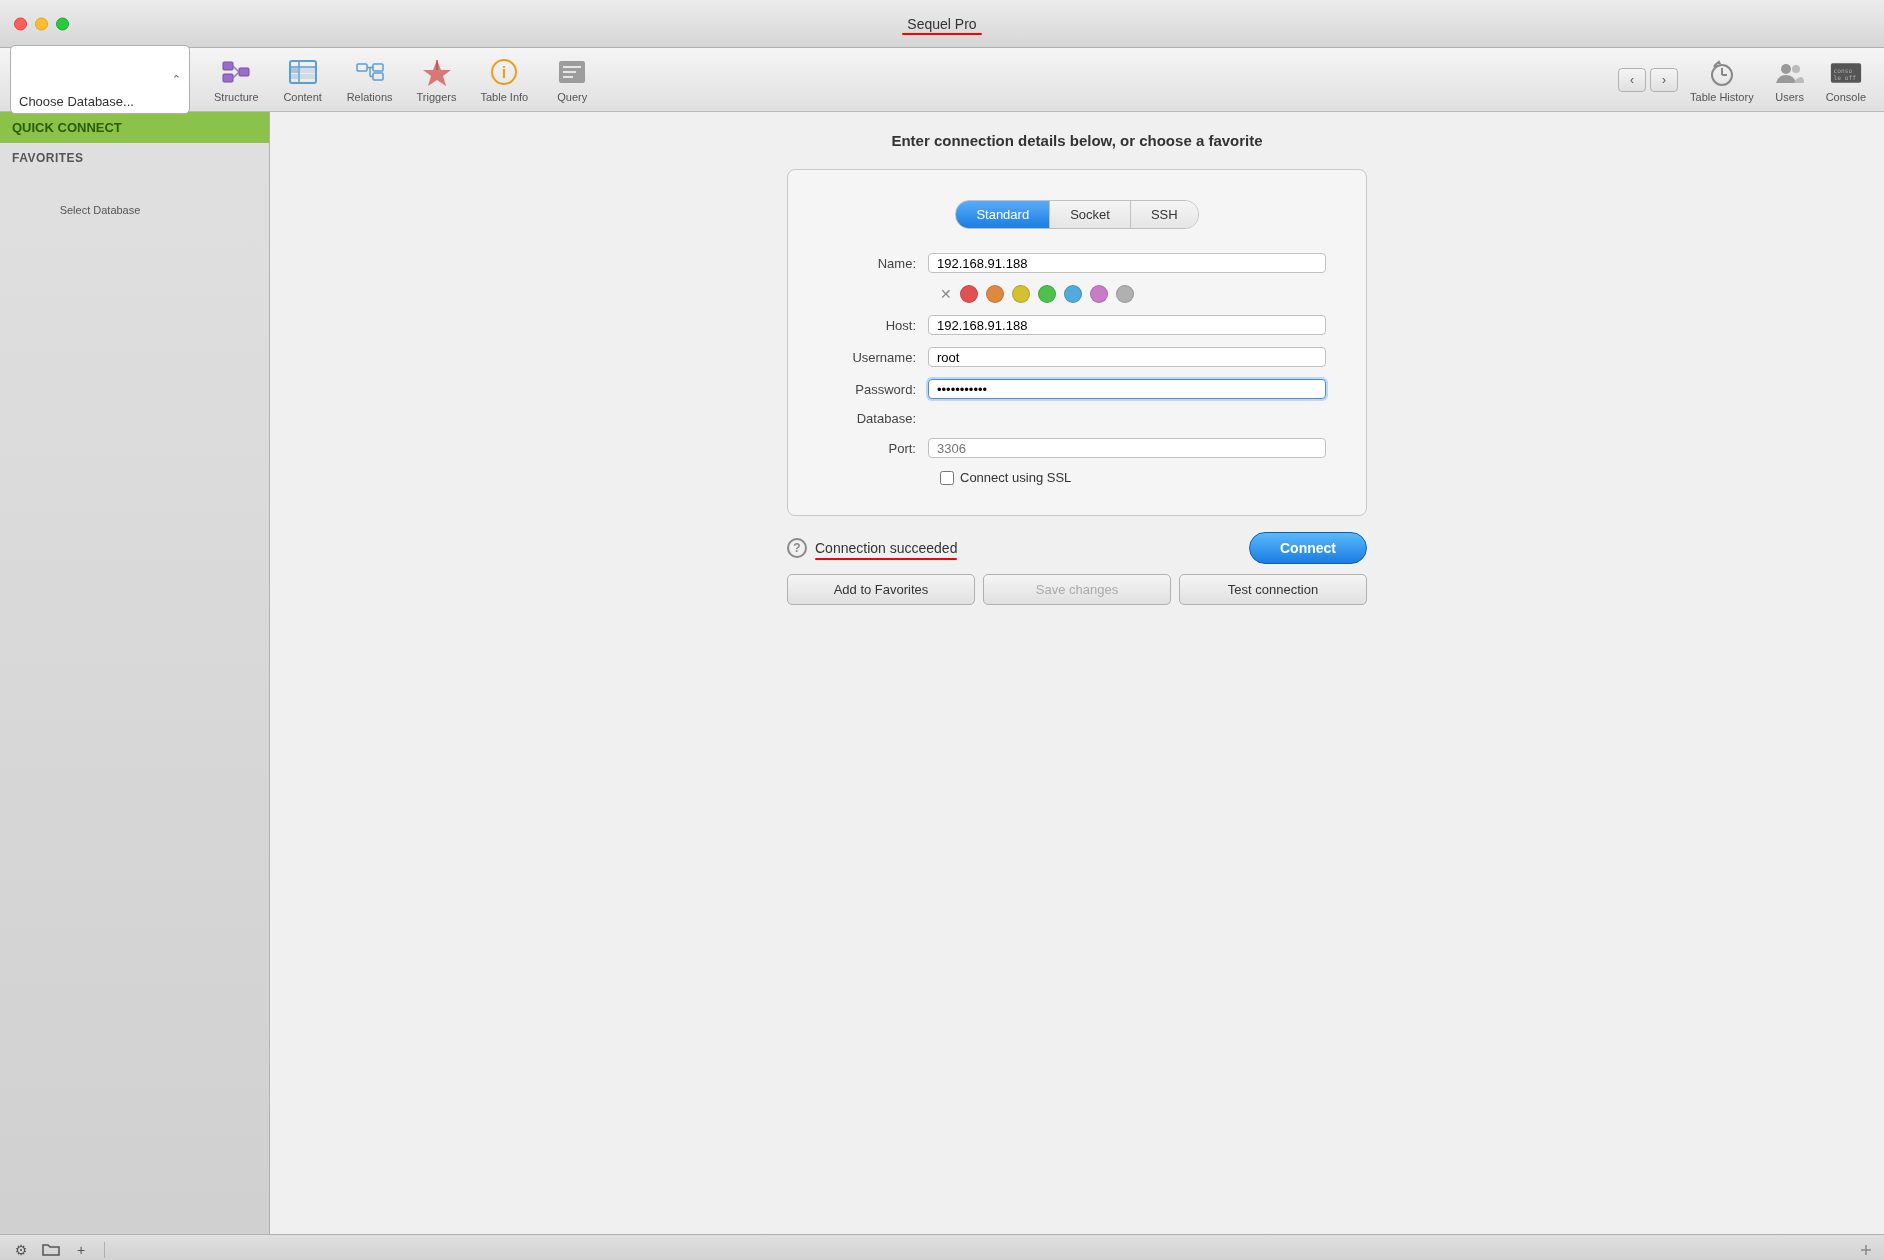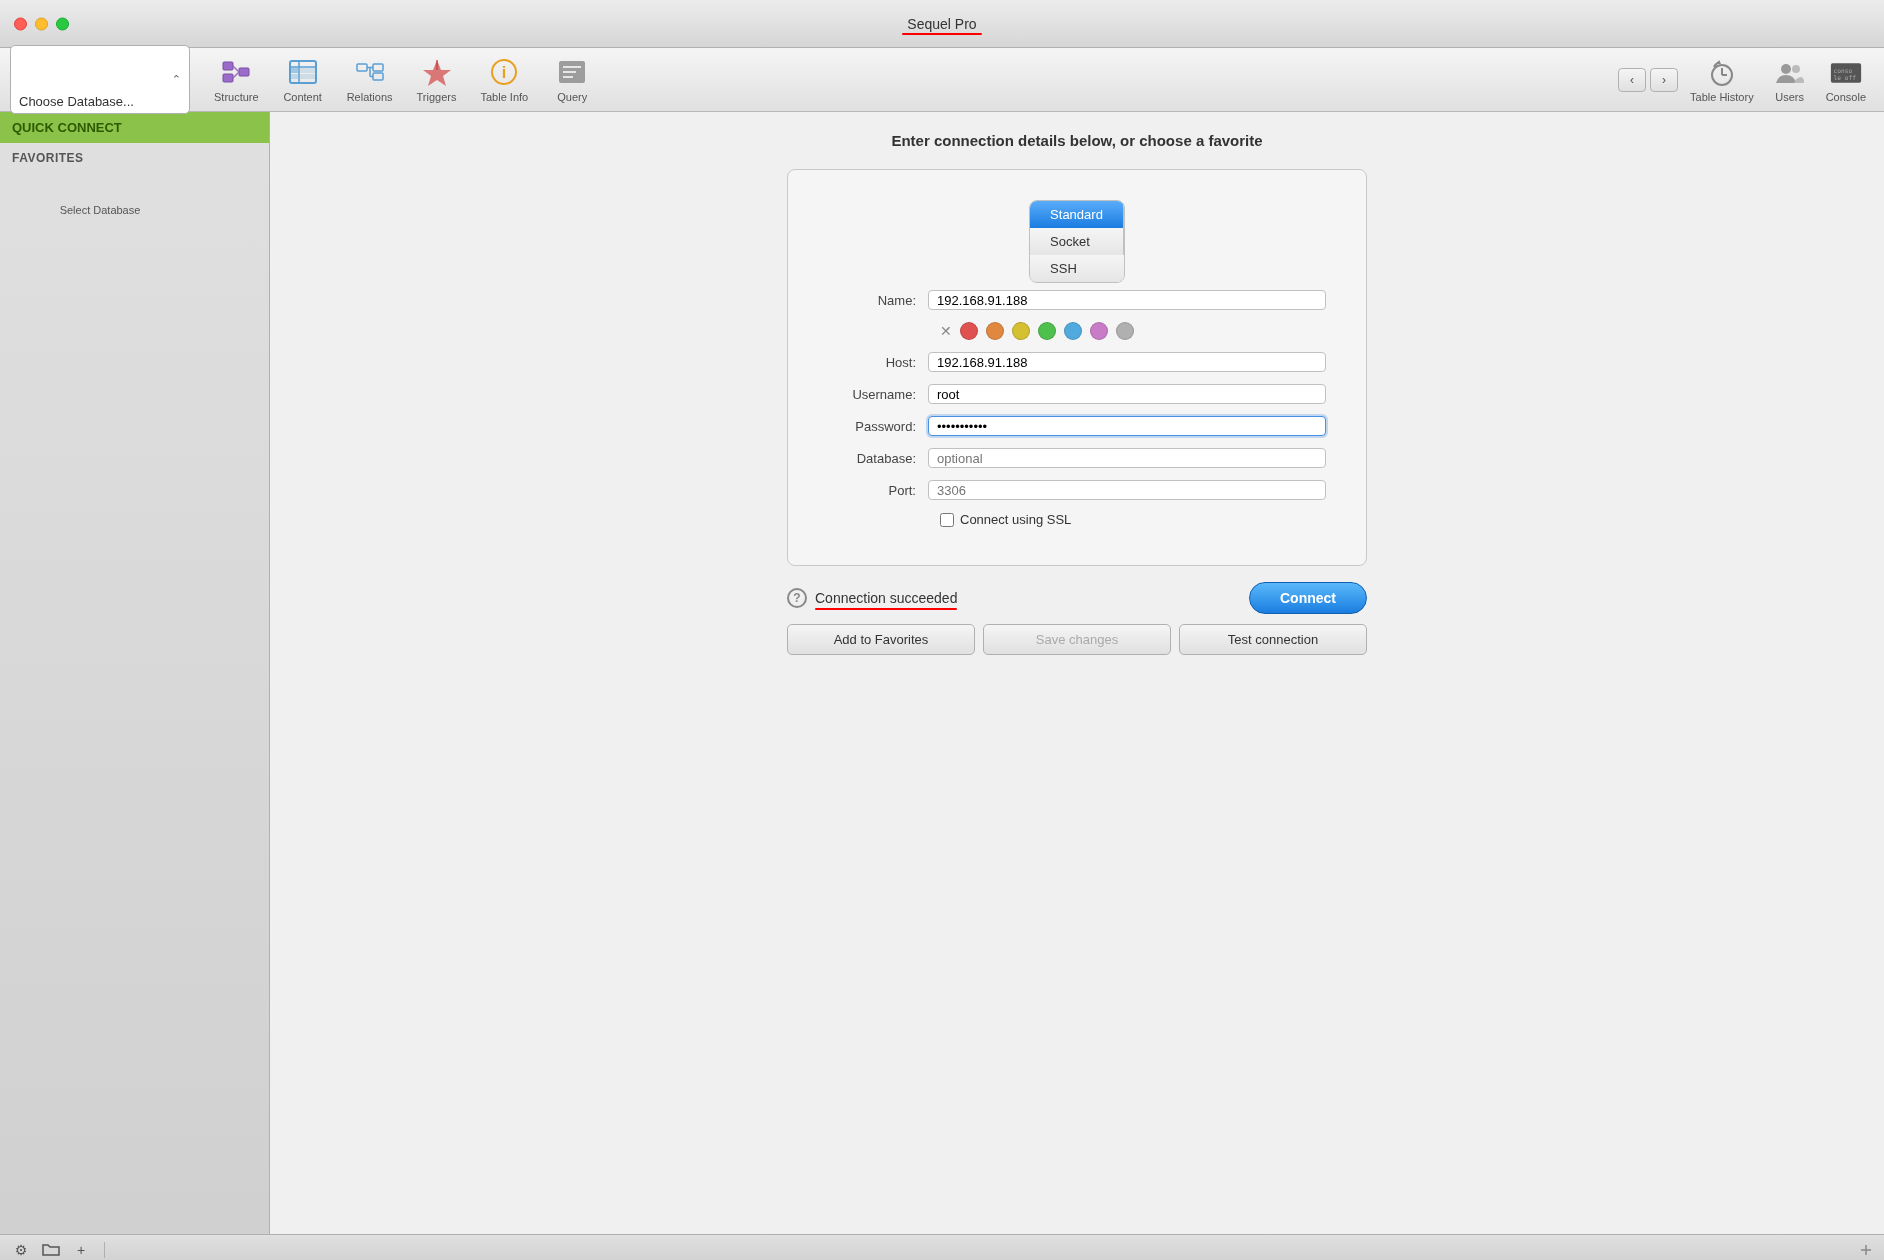--- a/index.html
+++ b/index.html
@@ -205,28 +205,27 @@
       background: #f5f5f5;
       border: 1px solid #c8c8c8;
       border-radius: 8px;
       padding: 30px 40px;
       width: 580px;
     }
 
     
     .tab-bar {
       display: flex;
-      margin-bottom: 7px;
+      margin-bottom: 24px;
       border: 1px solid #c0c0c0;
-      border-radius: 8px;
+      border-radius: 14px;
       overflow: hidden;
       width: fit-content;
       margin-left: auto;
       margin-right: auto;
-      flex-direction: column;
     }
     .tab {
       padding: 6px 20px;
       cursor: pointer;
       font-size: 13px;
       background: linear-gradient(to bottom, #f5f5f5, #e5e5e5);
       border-right: 1px solid #c0c0c0;
       color: #333;
       user-select: none;
     }
@@ -280,21 +279,20 @@
       height: 18px;
       border-radius: 50%;
       cursor: pointer;
       border: 1px solid rgba(0,0,0,0.15);
     }
 
     
     .ssl-row {
       display: flex;
       align-items: center;
-      margin-bottom: 8px;
       margin-left: 112px;
     }
     .ssl-checkbox {
       width: 14px;
       height: 14px;
       margin-right: 6px;
     }
     .ssl-label { font-size: 13px; color: #333; }
 
     
@@ -605,21 +603,20 @@
         <input type="text" class="form-input" value="root" style="">
       </div>
 
       <div class="form-row">
         <label class="form-label">Password:</label>
         <input type="password" class="form-input" value="password123" style="border-color: rgb(74, 144, 226); box-shadow: rgba(74, 144, 226, 0.3) 0px 0px 0px 2px;">
       </div>
 
       <div class="form-row">
         <label class="form-label">Database:</label>
-        <input type="text" class="form-input" placeholder="optional" style="">
       </div>
 
       <div class="form-row">
         <label class="form-label">Port:</label>
         <input type="text" class="form-input" placeholder="3306" style="">
       </div>
 
       <div class="ssl-row">
         <input type="checkbox" class="ssl-checkbox" style="">
         <span class="ssl-label">Connect using SSL</span>

